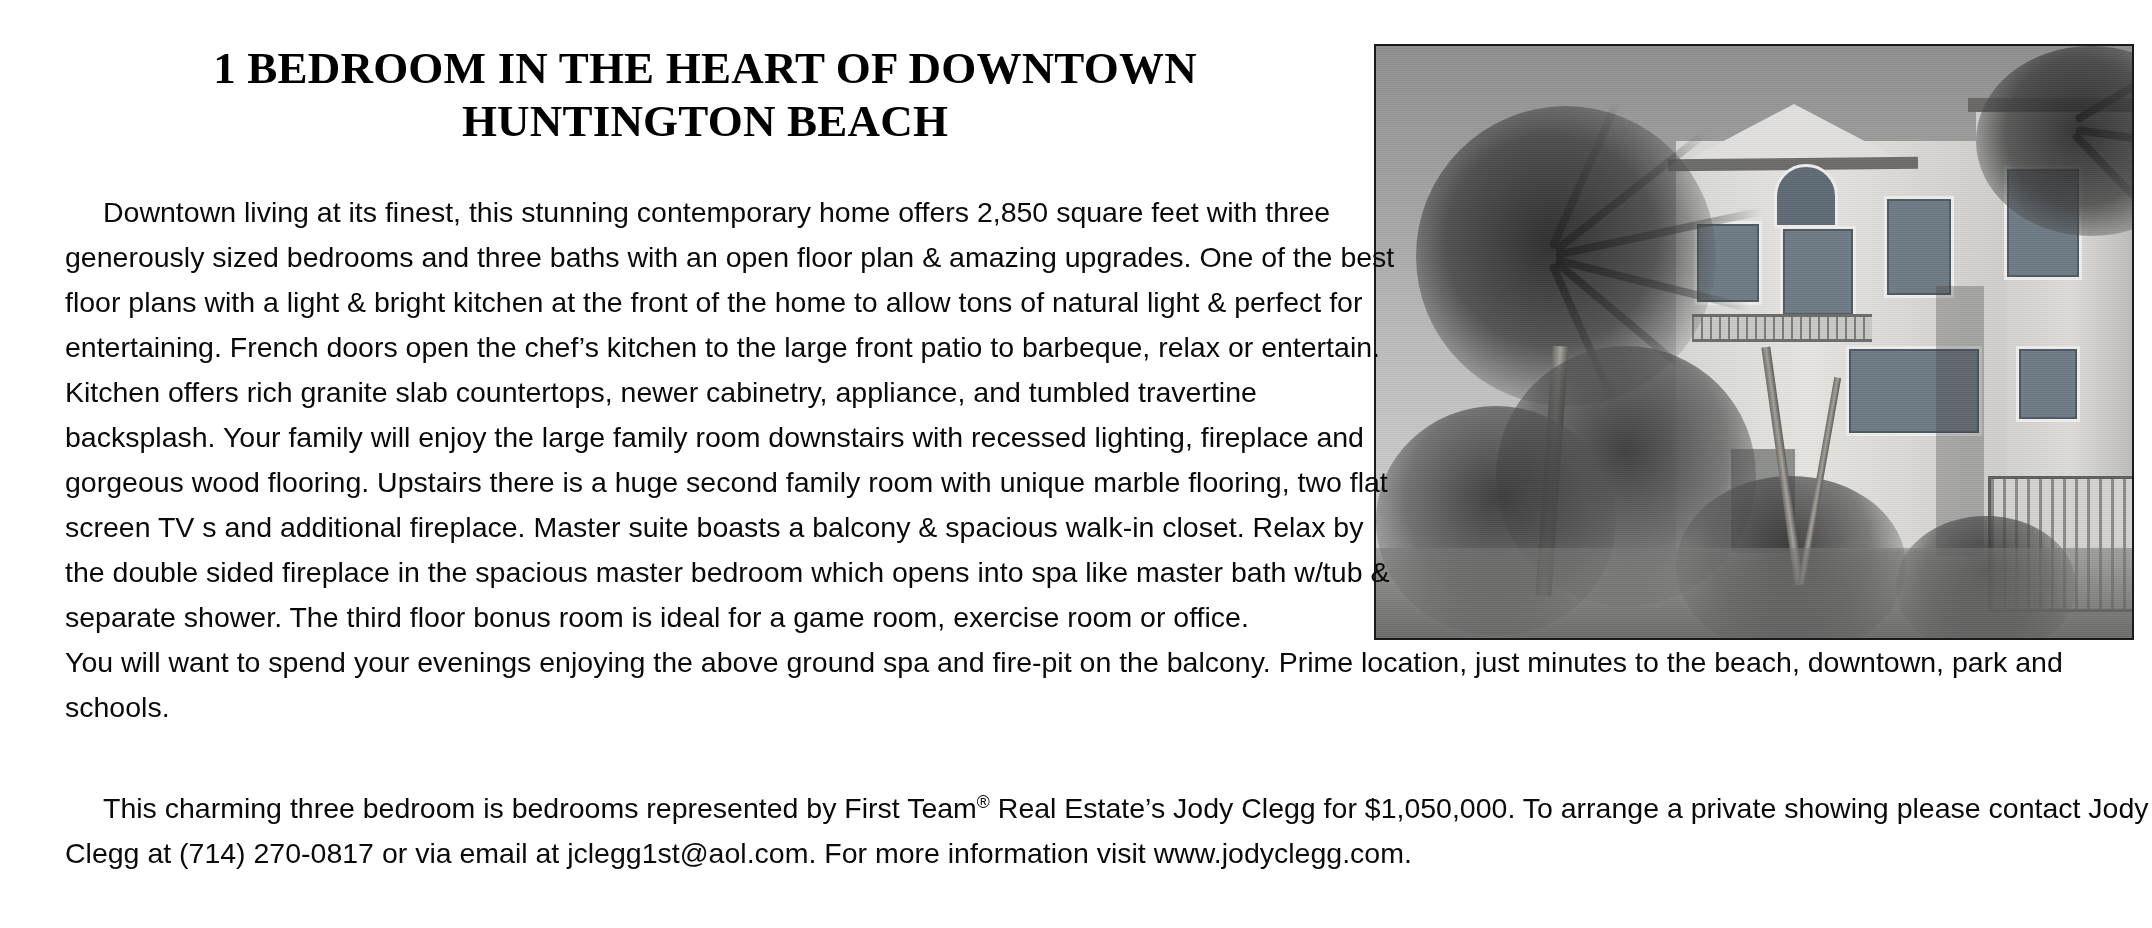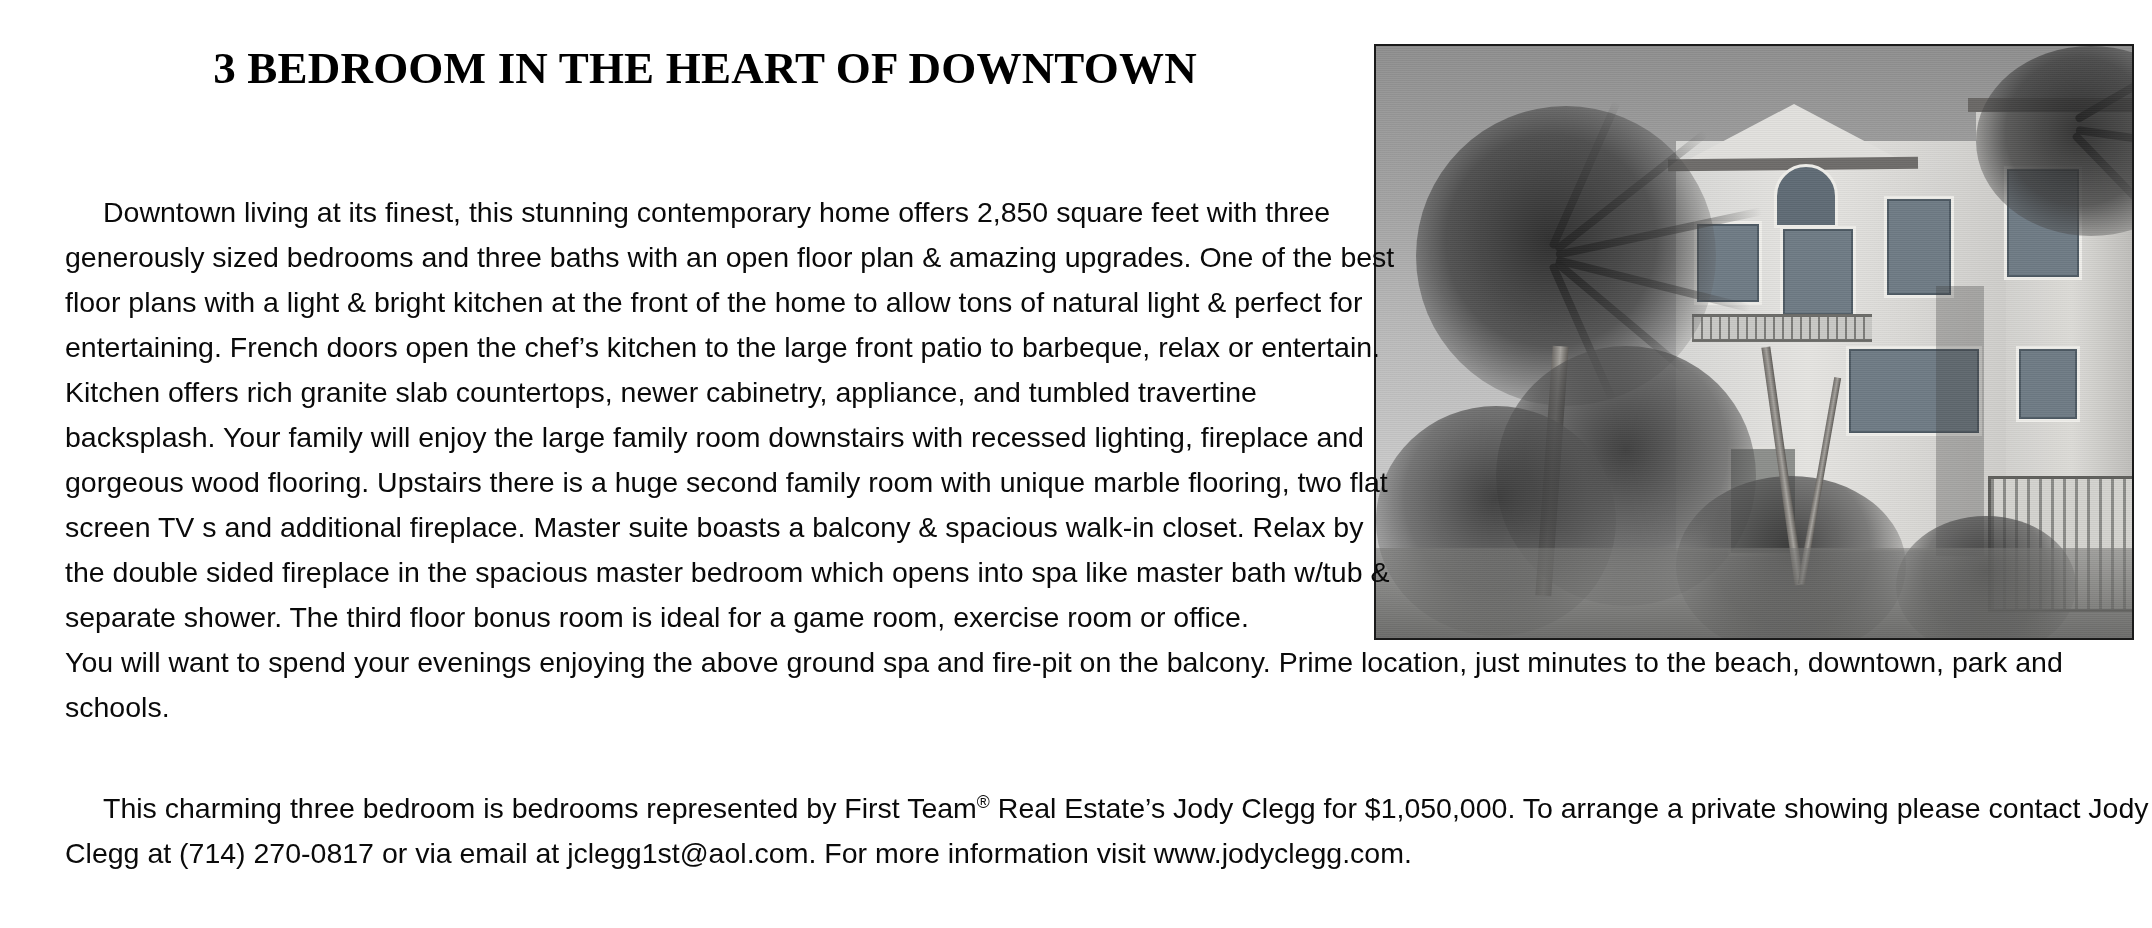--- a/index.html
+++ b/index.html
@@ -193,21 +193,22 @@
     vertical-align: super;
     line-height: 0;
   }
 </style>
 </head>
 <body>
 
 <div class="page">
 
   <div class="headline">
-    <div>3 BEDROOM IN THE HEART OF DOWNTOWN</div>
+    <div>1 BEDROOM IN THE HEART OF DOWNTOWN</div>
+    <div>HUNTINGTON BEACH</div>
   </div>
 
   <div class="photo-frame">
     <div class="photo-inner">
       <div class="sky"></div>
 
       <div class="wing"></div>
       <div class="wing-roof"></div>
       <div class="house-body"></div>
       <div class="house-gable"></div>

